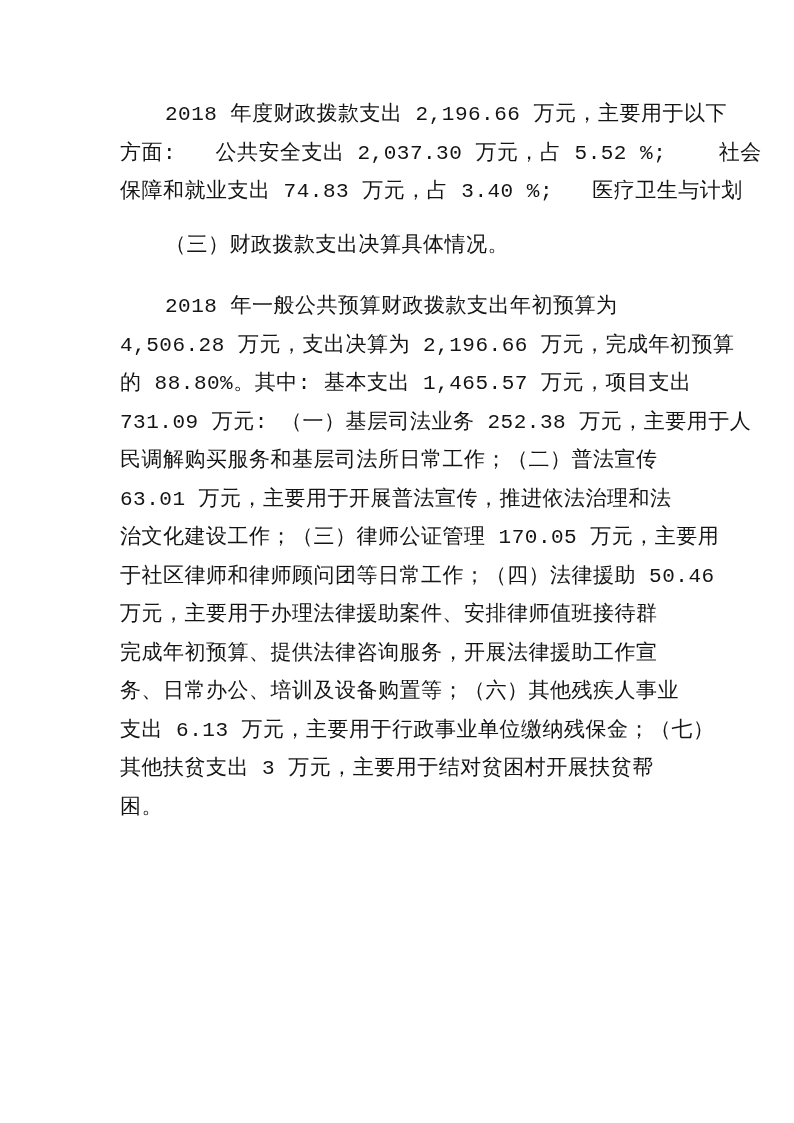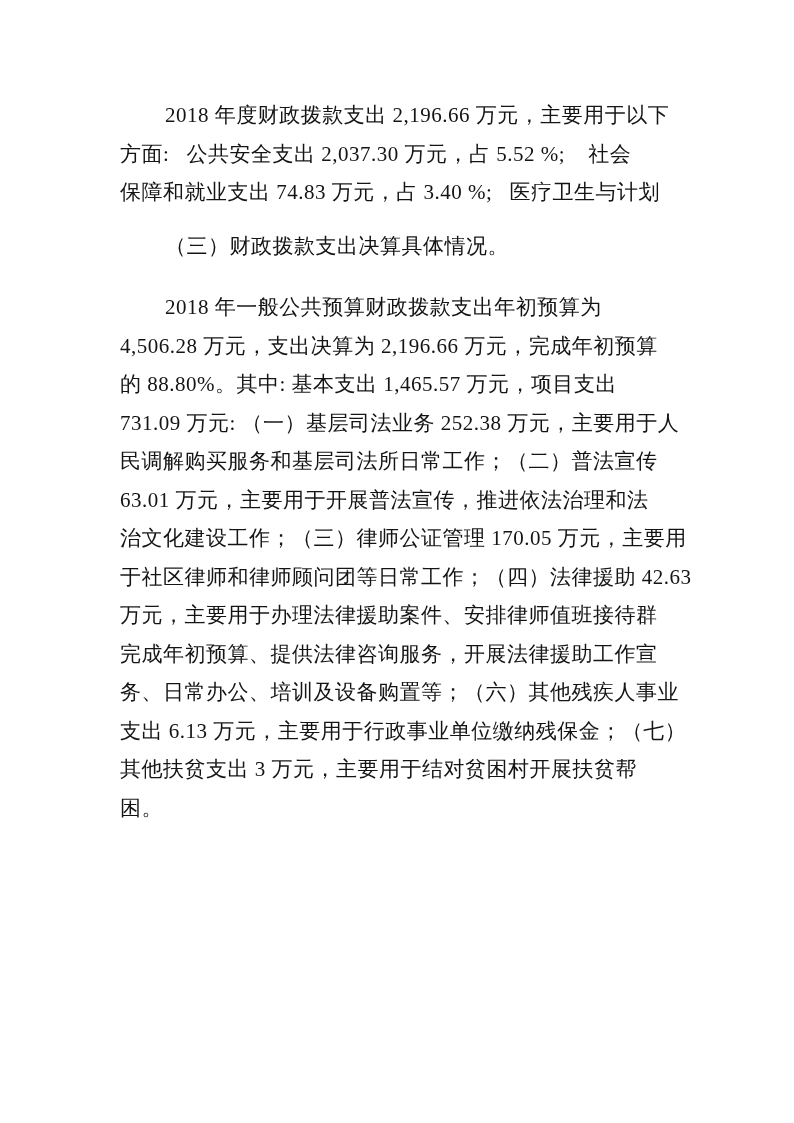--- a/index.html
+++ b/index.html
@@ -6,21 +6,21 @@
     margin: 0;
     padding: 0;
     background: #ffffff;
   }
   .page {
     position: relative;
     width: 794px;
     height: 1123px;
     background: #ffffff;
     overflow: hidden;
-    font-family: Liberation Serif, serif;
+    font-family: Liberation Mono, monospace;
     color: #141414;
   }
   .content {
     position: absolute;
     top: 96px;
     left: 120px;
     width: 600px;
   }
   .para {
     margin: 0 0 15px 0;
@@ -56,21 +56,21 @@
     </div>
 
     <div class="para">
       <div class="line indent">2018 年一般公共预算财政拨款支出年初预算为</div>
       <div class="line">4,506.28 万元，支出决算为 2,196.66 万元，完成年初预算</div>
       <div class="line">的 88.80%。其中: 基本支出 1,465.57 万元，项目支出</div>
       <div class="line">731.09 万元: （一）基层司法业务 252.38 万元，主要用于人</div>
       <div class="line">民调解购买服务和基层司法所日常工作；（二）普法宣传</div>
       <div class="line">63.01 万元，主要用于开展普法宣传，推进依法治理和法</div>
       <div class="line">治文化建设工作；（三）律师公证管理 170.05 万元，主要用</div>
-      <div class="line">于社区律师和律师顾问团等日常工作；（四）法律援助 42.63</div>
+      <div class="line">于社区律师和律师顾问团等日常工作；（四）法律援助 50.46</div>
       <div class="line">万元，主要用于办理法律援助案件、安排律师值班接待群</div>
       <div class="line">完成年初预算、提供法律咨询服务，开展法律援助工作宣</div>
       <div class="line">务、日常办公、培训及设备购置等；（六）其他残疾人事业</div>
       <div class="line">支出 6.13 万元，主要用于行政事业单位缴纳残保金；（七）</div>
       <div class="line">其他扶贫支出 3 万元，主要用于结对贫困村开展扶贫帮</div>
       <div class="line">困。</div>
     </div>
 
   </div>
 </div>

